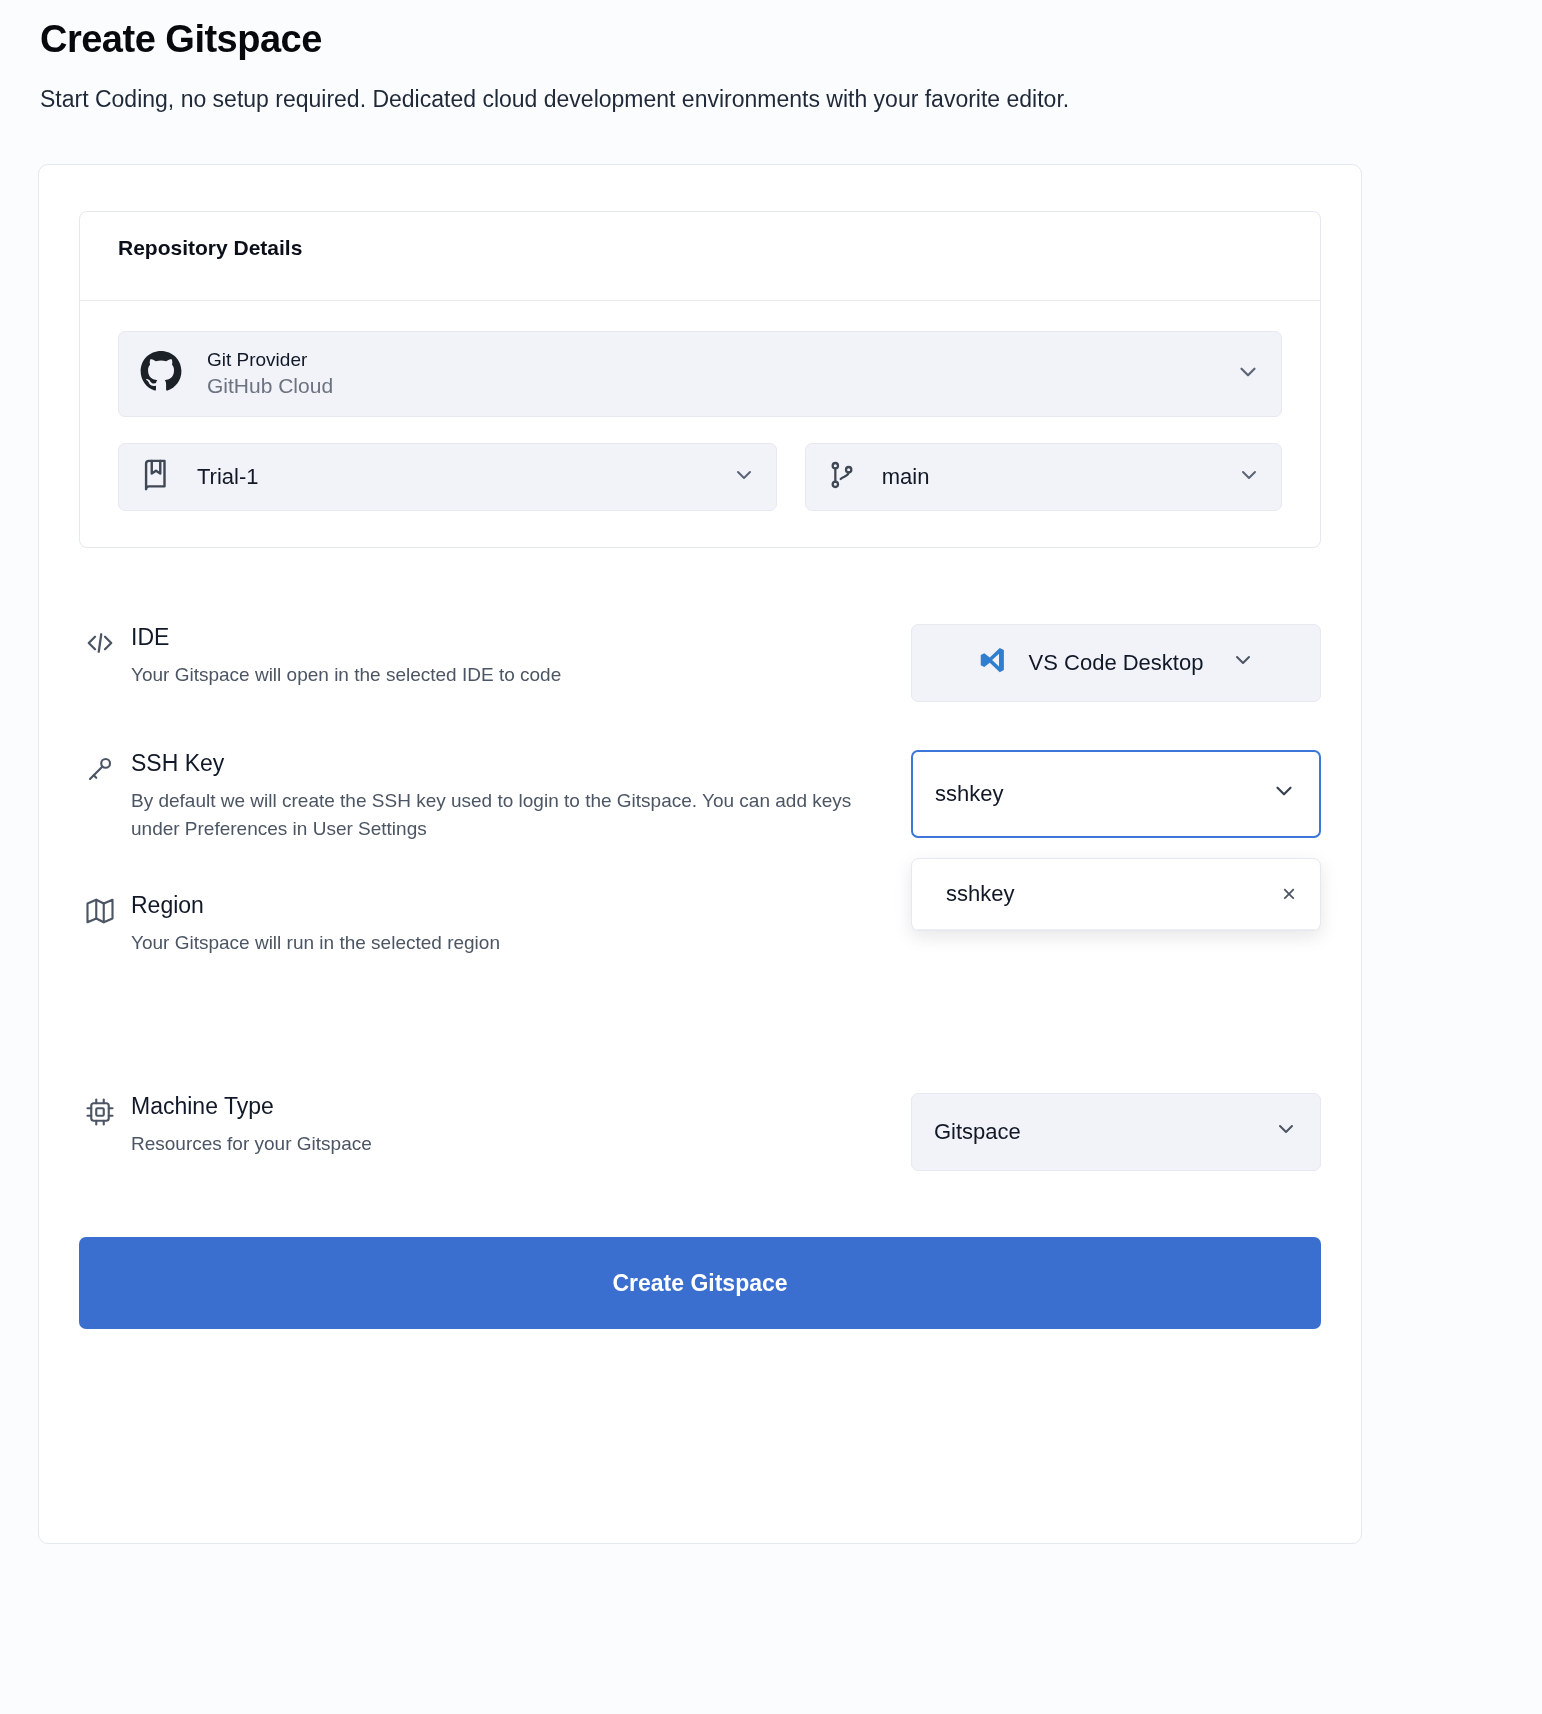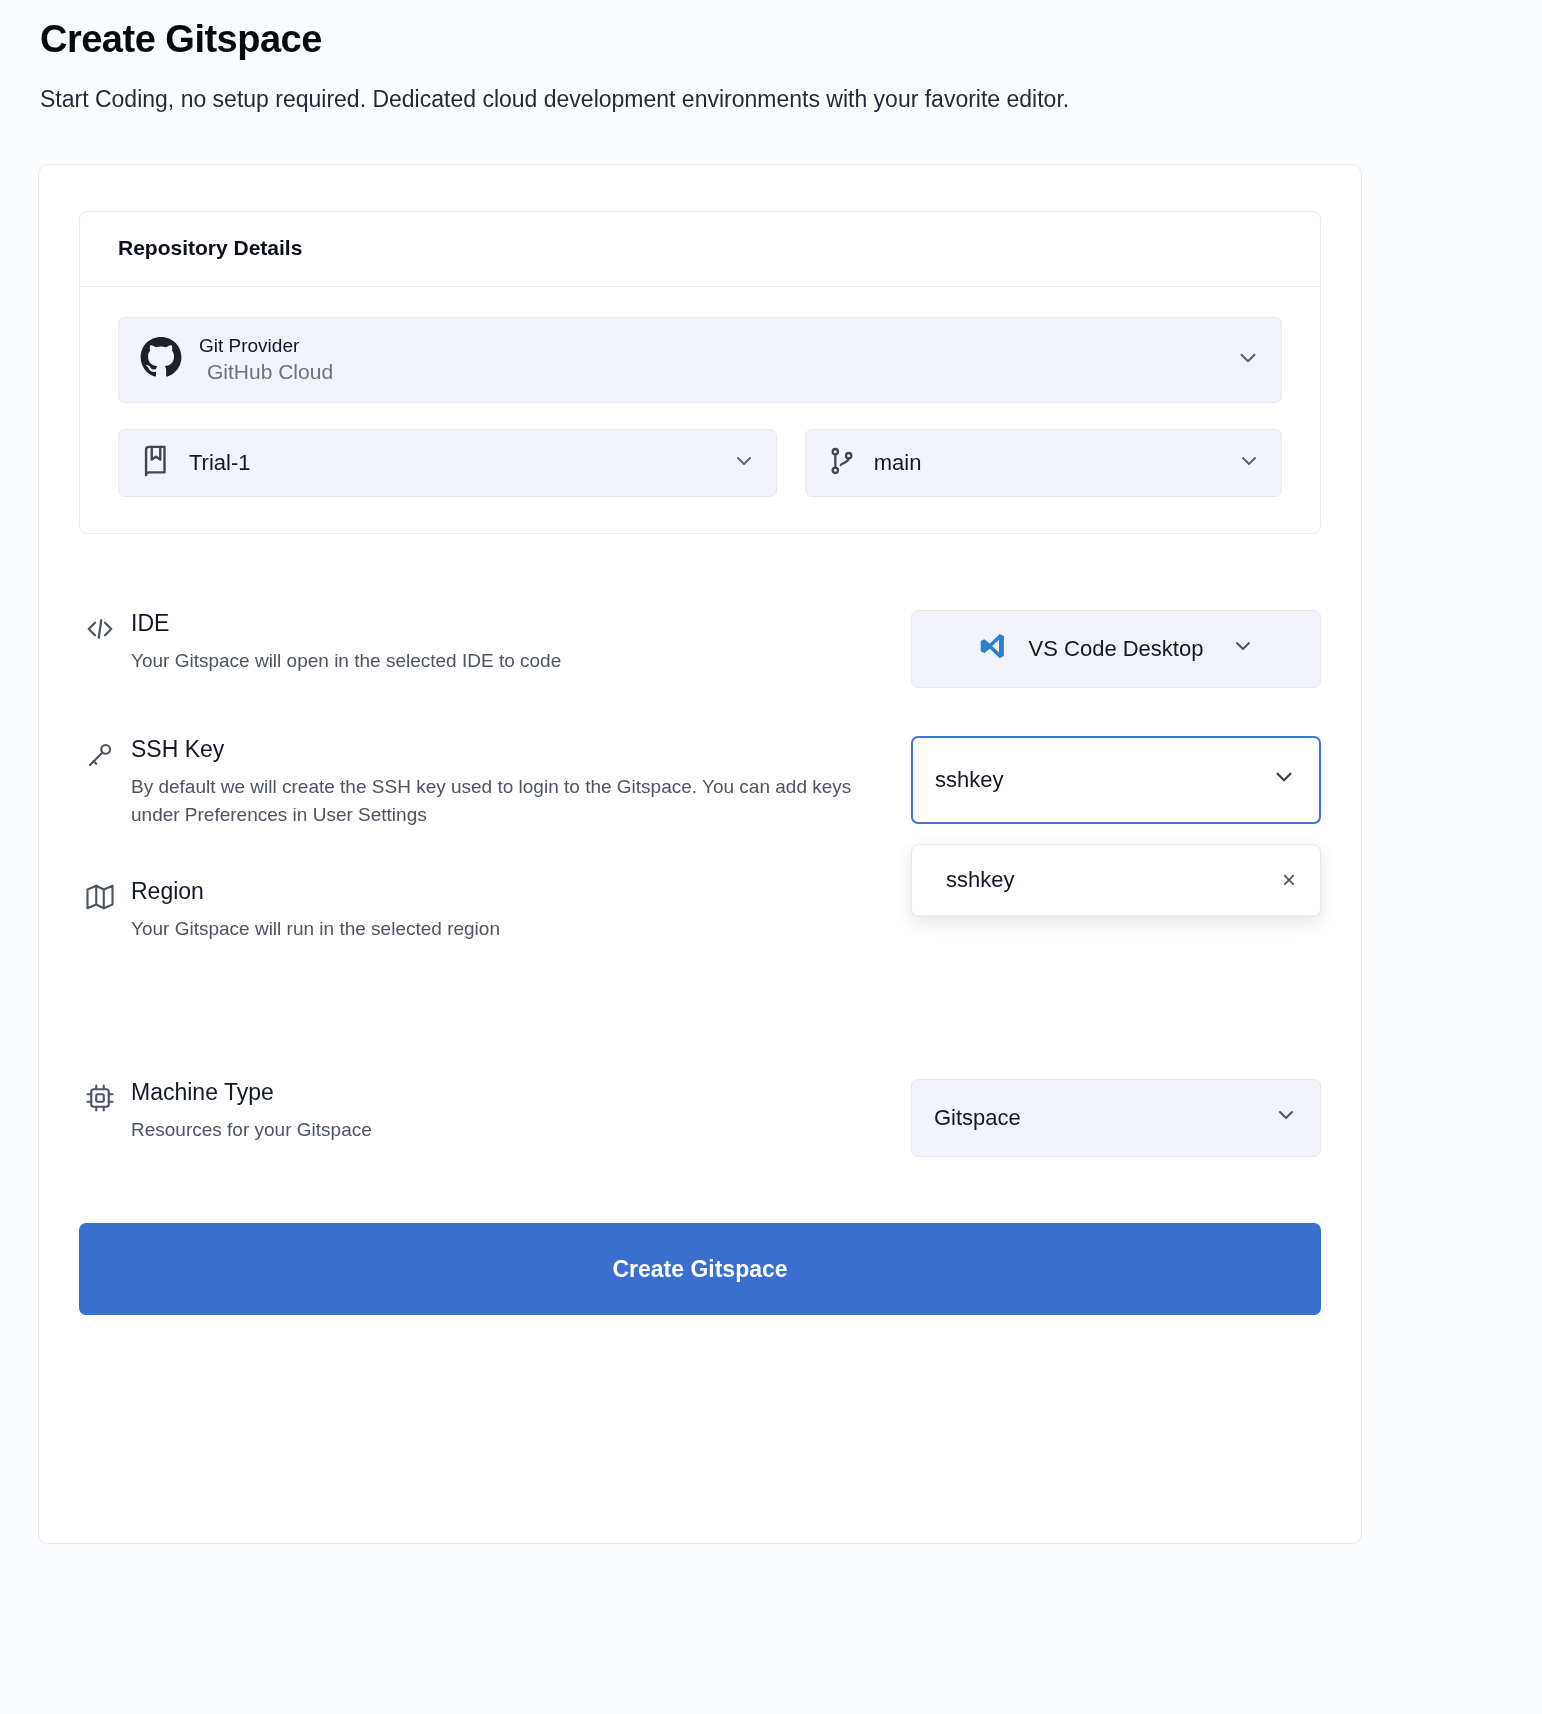--- a/index.html
+++ b/index.html
@@ -41,40 +41,40 @@
     border-radius: 10px;
     padding: 46px 40px 40px 40px;
     min-height: 1380px;
   }
   .repo-box {
     border: 1px solid #e4e8ef;
     border-radius: 8px;
     overflow: hidden;
   }
   .repo-header {
-    padding: 24px 38px 26px 38px;
+    padding: 24px 38px 40px 38px;
     border-bottom: 1px solid #e8ebf1;
     font-size: 21px;
     font-weight: bold;
     color: #0b0f19;
   }
   .repo-body {
     padding: 30px 38px 36px 38px;
   }
   .select-row {
     display: flex;
     gap: 28px;
   }
   .field {
     background: #f2f3f8;
     border: 1px solid #e7e9f0;
     border-radius: 7px;
     display: flex;
     align-items: center;
-    gap: 16px;
+    gap: 24px;
     padding: 14px 20px;
     cursor: pointer;
     position: relative;
   }
   .field .chev {
     margin-left: auto;
     color: #5b6476;
     flex: none;
   }
   .provider-field {
@@ -84,21 +84,20 @@
   }
   .provider-text { line-height: 1.28; }
   .provider-label {
     font-size: 19px;
     color: #111827;
     font-weight: 500;
   }
   .provider-value {
     font-size: 21px;
     color: #6b7280;
-    margin-left: 8px;
   }
   .repo-field {
     flex: 1 1 58%;
     min-height: 66px;
   }
   .branch-field {
     flex: 1 1 42%;
     min-height: 66px;
   }
   .field-text {

